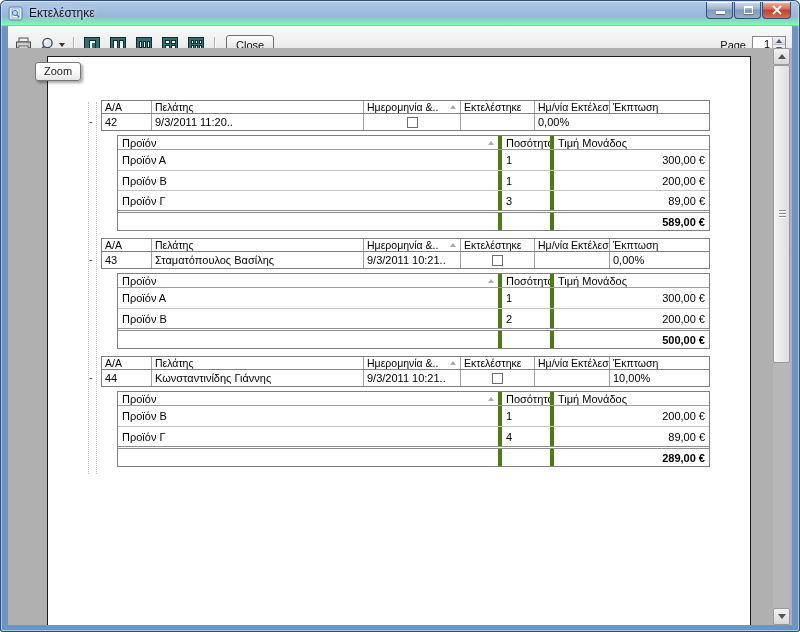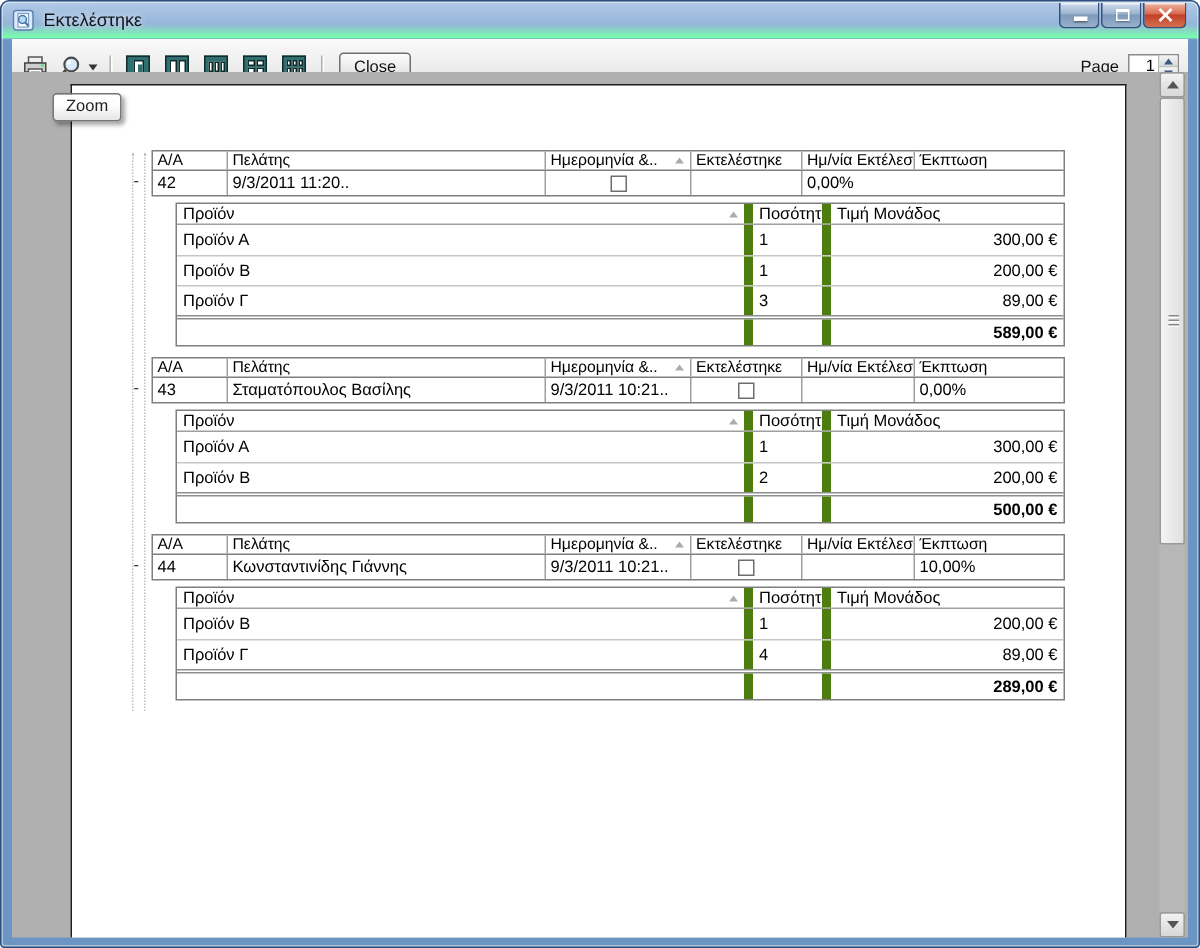--- a/index.html
+++ b/index.html
@@ -100,21 +100,21 @@
   .mc.last { border-right:none; }
   .mhead .mc { font-size:10.5px; }
   .mc.center { justify-content:center; }
 
   .dtable { width:593px; margin-left:16px; margin-top:4px; border:1px solid #7f7f7f; background:#fff; }
   .dhead,.drow,.dfoot { display:grid; grid-template-columns:384px 52px 155px; }
   .dhead { height:14px; border-bottom:1px solid #9f9f9f; }
   .drow { height:20px; }
   .drow + .drow { border-top:1px solid #c6c6c6; }
   .dfoot { height:20px; border-top:3px double #8f8f8f; }
-  .dc { position:relative; display:flex; align-items:center; padding:0 4px; overflow:hidden; white-space:nowrap; border-right:6px solid #4d7c0f; }
+  .dc { position:relative; display:flex; align-items:center; padding:0 4px; overflow:hidden; white-space:nowrap; border-right:4px solid #4d7c0f; }
   .dc.last { border-right:none; }
   .price { justify-content:flex-end; }
   .total { font-weight:bold; }
 
   .arr { position:absolute; right:4px; top:50%; margin-top:-2px; width:0; height:0;
          border-left:3px solid transparent; border-right:3px solid transparent; border-bottom:4px solid #a8adb3; }
   .checkbox { width:11px; height:11px; border:1px solid #6e6e6e; background:#fff; }
 </style>
 </head>
 <body>

